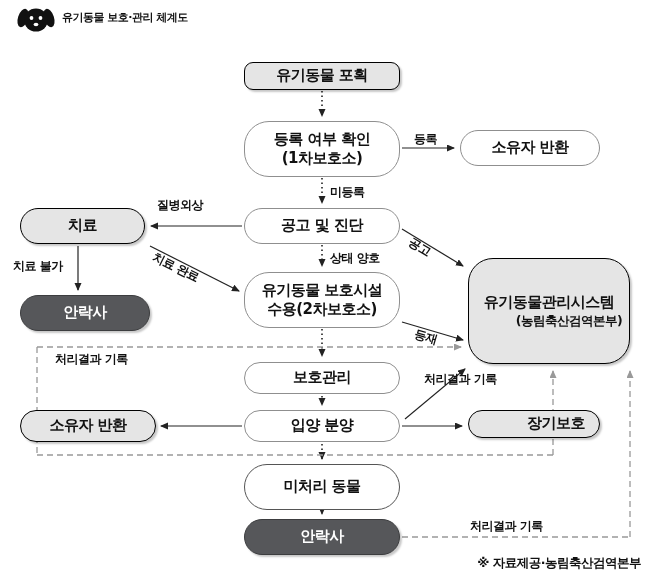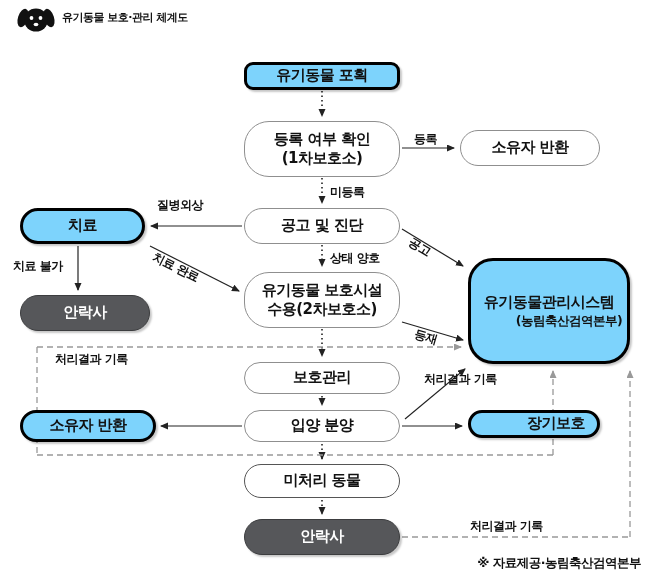--- a/index.html
+++ b/index.html
@@ -10,21 +10,21 @@
   .arrows { position:absolute; left:0; top:0; width:651px; height:579px; z-index:1; }
 
   .hdr { position:absolute; left:0; top:0; z-index:4; }
   .hdr-icon { position:absolute; left:15px; top:5px; width:42px; height:30px; }
   .hdr-title { position:absolute; left:62px; top:10px; font-size:11px; font-weight:800; color:#111; white-space:nowrap; letter-spacing:-0.5px; }
 
   .box { position:absolute; z-index:2; display:flex; flex-direction:column; align-items:center; justify-content:center;
          text-align:center; font-weight:700; color:#111; font-size:15px; line-height:1.3; letter-spacing:-0.5px;border-radius:25px; }
   .box.white { background:#fff; border:1px solid #8f8f8f; }
   .box.white-strong { background:#fff; border:1.5px solid #555; }
-  .box.gray { background:#7dd3fc; border:3px solid #000000; box-shadow:2px 2px 2px rgba(0,0,0,0.22); }
+  .box.gray { background:#e5e5e5; border:1px solid #000000; box-shadow:2px 2px 2px rgba(0,0,0,0.22); }
   .box.dark { background:#56575a; border:1px solid #3c3d3f; color:#fff; box-shadow:2px 2px 2px rgba(0,0,0,0.22); }
   .box.rounded { border-radius:9px; }
   .box .sub { font-size:12.5px; font-weight:700;margin-left:40px; }
 
   .lbl { position:absolute; z-index:3; font-size:12px; font-weight:700; color:#111; white-space:nowrap; letter-spacing:-0.5px; }
   .lbl.rot { transform-origin:0 0; }
 
   .footer { position:absolute; right:10px; top:555px; z-index:3; font-size:12.5px; font-weight:700; color:#111; letter-spacing:-0.5px;text-align:right; }
 </style>
 </head>
@@ -124,21 +124,21 @@
   </div>
 
   <div class="box gray" style="left:20px;top:410px;width:136px;height:32px;">
     <span>소유자 반환</span>
   </div>
 
   <div class="box gray" style="left:468px;top:410px;width:132px;height:28px;padding-left:44px;">
     <span>장기보호</span>
   </div>
 
-  <div class="box white-strong" style="left:244px;top:464px;width:156px;height:34px;">
+  <div class="box white-strong" style="left:244px;top:464px;width:156px;height:46px;">
     <span>미처리 동물</span>
   </div>
 
   <div class="box dark" style="left:244px;top:519px;width:156px;height:36px;">
     <span>안락사</span>
   </div>
 
   <div class="lbl" style="left:414px;top:131px;">등록</div>
   <div class="lbl" style="left:330px;top:184px;">미등록</div>
   <div class="lbl" style="left:157px;top:197px;">질병외상</div>

